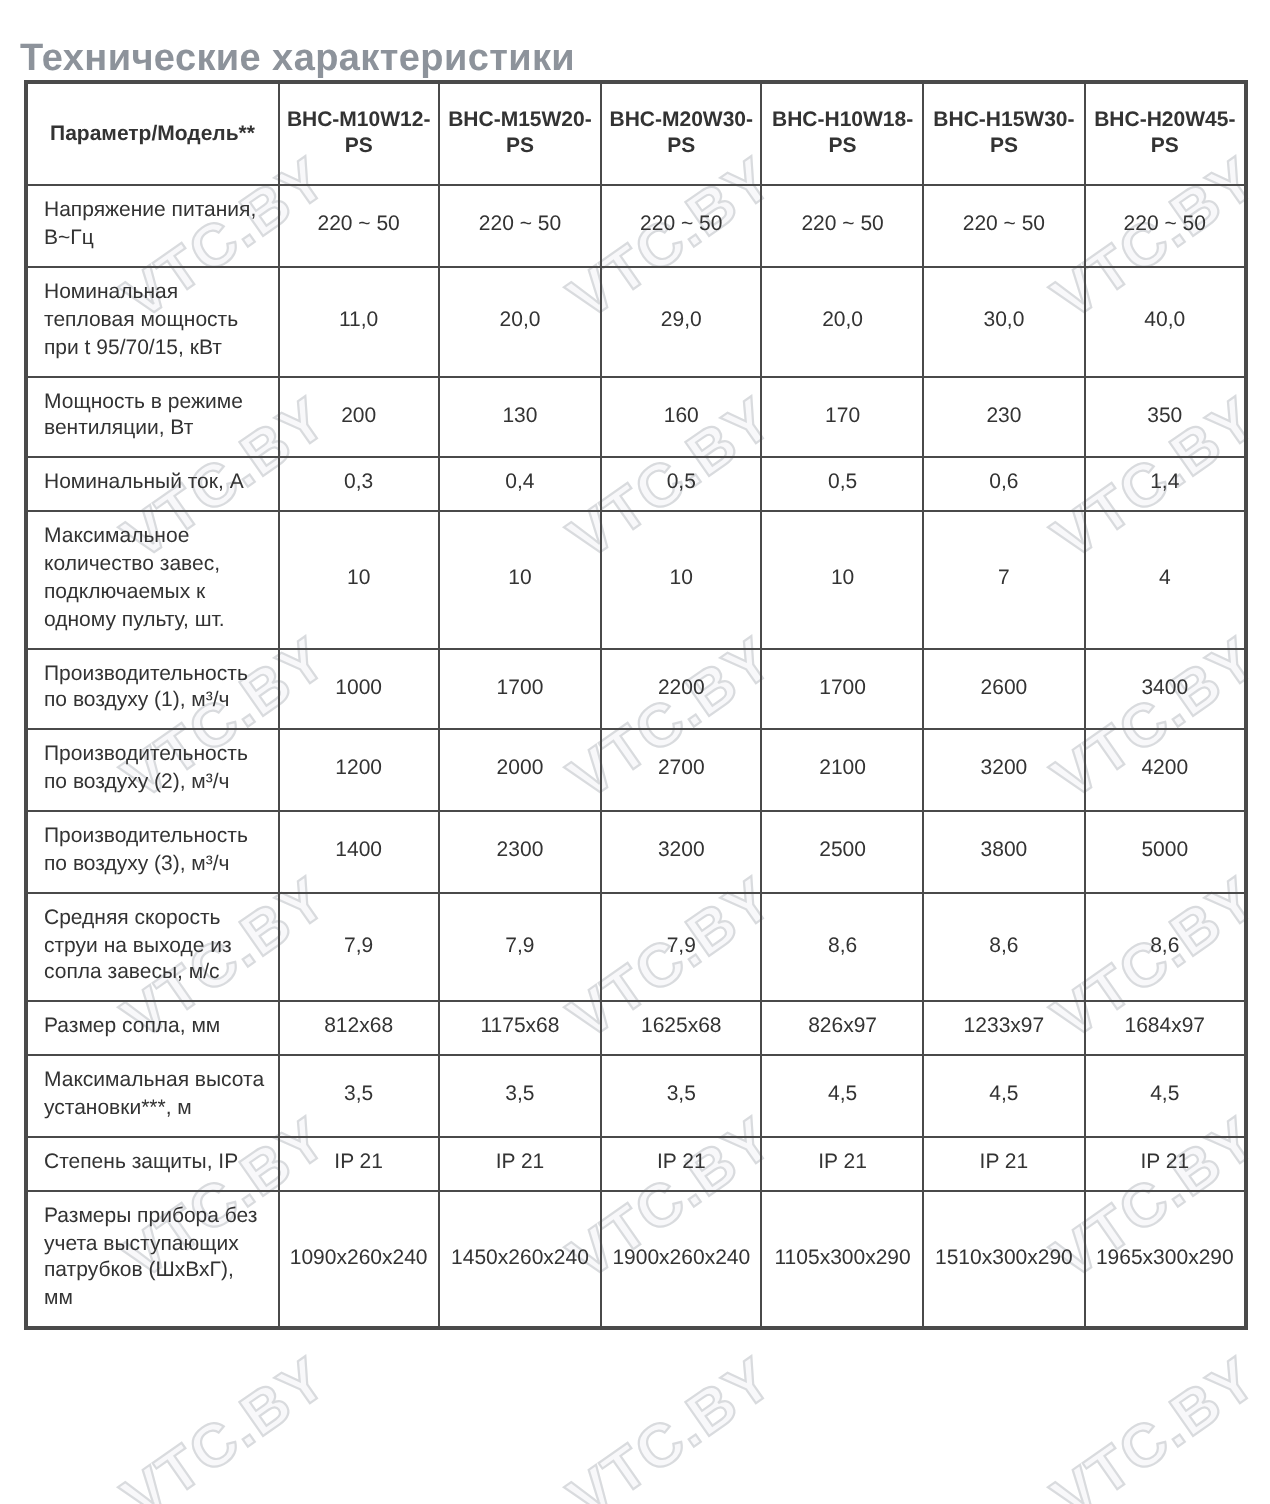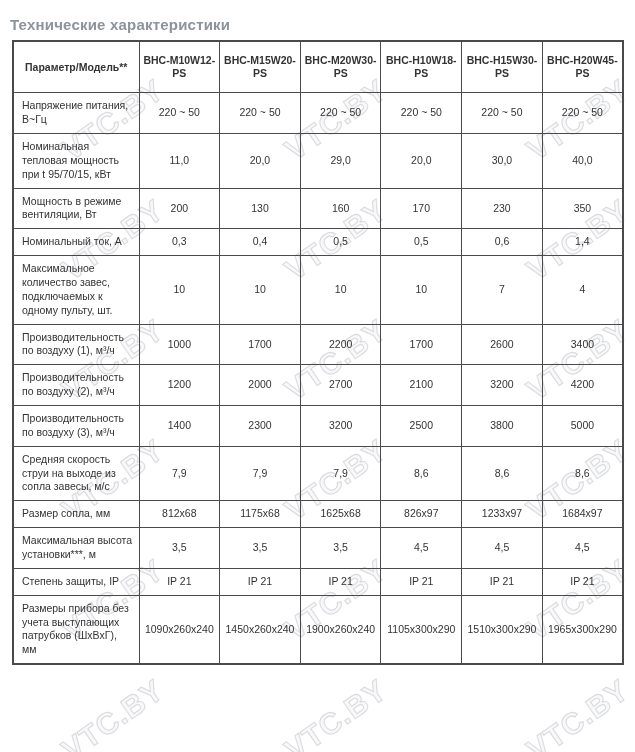--- a/index.html
+++ b/index.html
@@ -3,21 +3,21 @@
 <meta charset="utf-8">
 <style>
   html,body{margin:0;padding:0;}
   body{
     width:635px;height:752px;position:relative;overflow:hidden;
     background:#ffffff;
     font-family:"Liberation Sans", sans-serif;
   }
   .page-title{
     position:absolute;left:10px;top:6px;
-    font-size:15px;font-weight:bold;color:#8d939b;
+    font-size:19px;font-weight:bold;color:#8d939b;
     letter-spacing:.2px;
     text-align:center;
   }
   
   .watermark-layer{position:absolute;inset:0;z-index:0;pointer-events:none;}
   .watermark{
     position:absolute;
     font-size:30px;font-weight:bold;letter-spacing:1px;white-space:nowrap;
     color:rgba(242,243,245,0.55);
     -webkit-text-stroke:1.1px #d9dbde;

